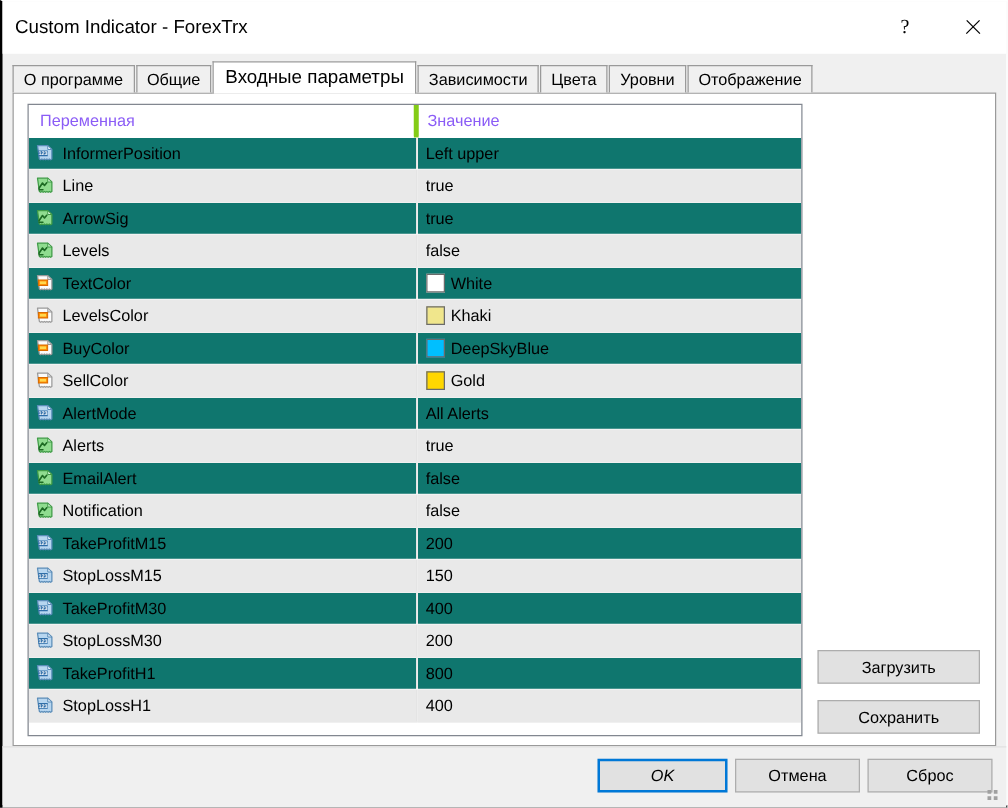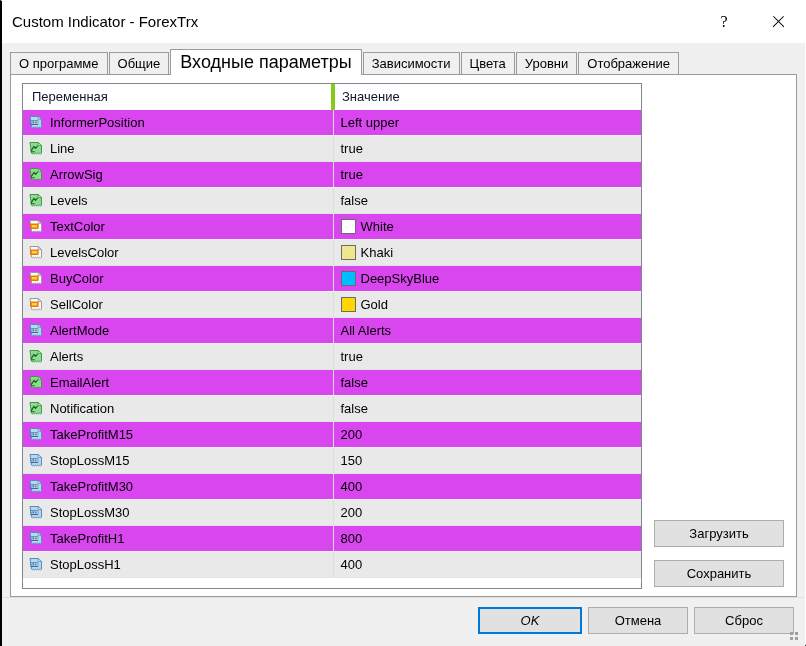--- a/index.html
+++ b/index.html
@@ -104,21 +104,21 @@
     box-sizing: border-box;
     white-space: nowrap;
     cursor: default;
     position: relative;
   }
   .tab.active {
     height: 26px;
     line-height: 24px;
     background: #ffffff;
     border-color: #9a9a9a;
-    font-size: 18px;
+    font-size: 15px;
     padding: 0 9px;
     margin-bottom: -1px;
     z-index: 5;
   }
 
   
   .panel {
     position: absolute;
     left: 8px;
     top: 73px;
@@ -154,35 +154,35 @@
   .grid col.c-value { width: 308px; }
 
   .grid th {
     height: 25px;
     font-weight: normal;
     text-align: left;
     background: #ffffff;
     padding: 0 0 0 9px;
     border-bottom: 1px solid #ffffff;
     font-size: 13px;
-    color: #0f172a;
+    color: #8b5cf6;
     vertical-align: middle;
   }
   .grid th.vh { padding-left: 7px; border-left: 4px solid #84cc16; }
 
   .grid td {
     height: 25px;
     padding: 0;
     vertical-align: middle;
     border-bottom: 1px solid #f2f2f2;
     overflow: hidden;
     white-space: nowrap;
   }
   tr.alt td { background: #e9e9e9; border-bottom-color: #e2e2e2; }
-  tr.norm td { background: #d946ef; }
+  tr.norm td { background: #0f766e; }
 
   td.name-cell {
     padding-left: 5px;
   }
   td.value-cell {
     padding-left: 7px;
     border-left: 1px solid #dcdcdc;
   }
   .ncell-inner { display: flex; align-items: center; gap: 6px; }
   .vcell-inner { display: flex; align-items: center; gap: 5px; }

